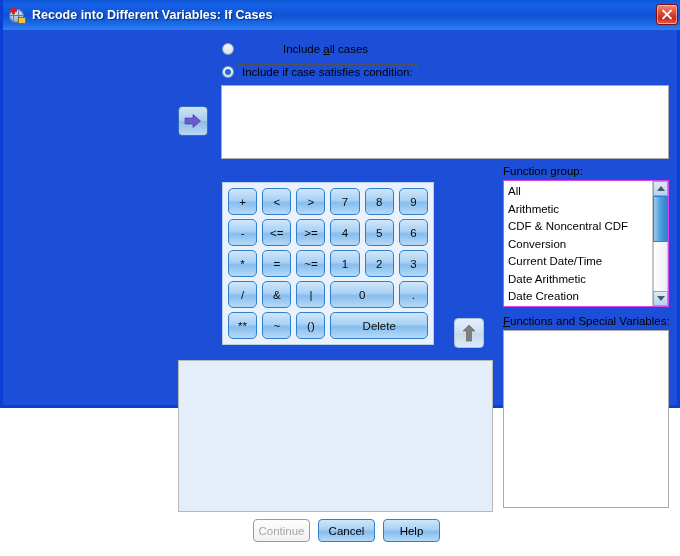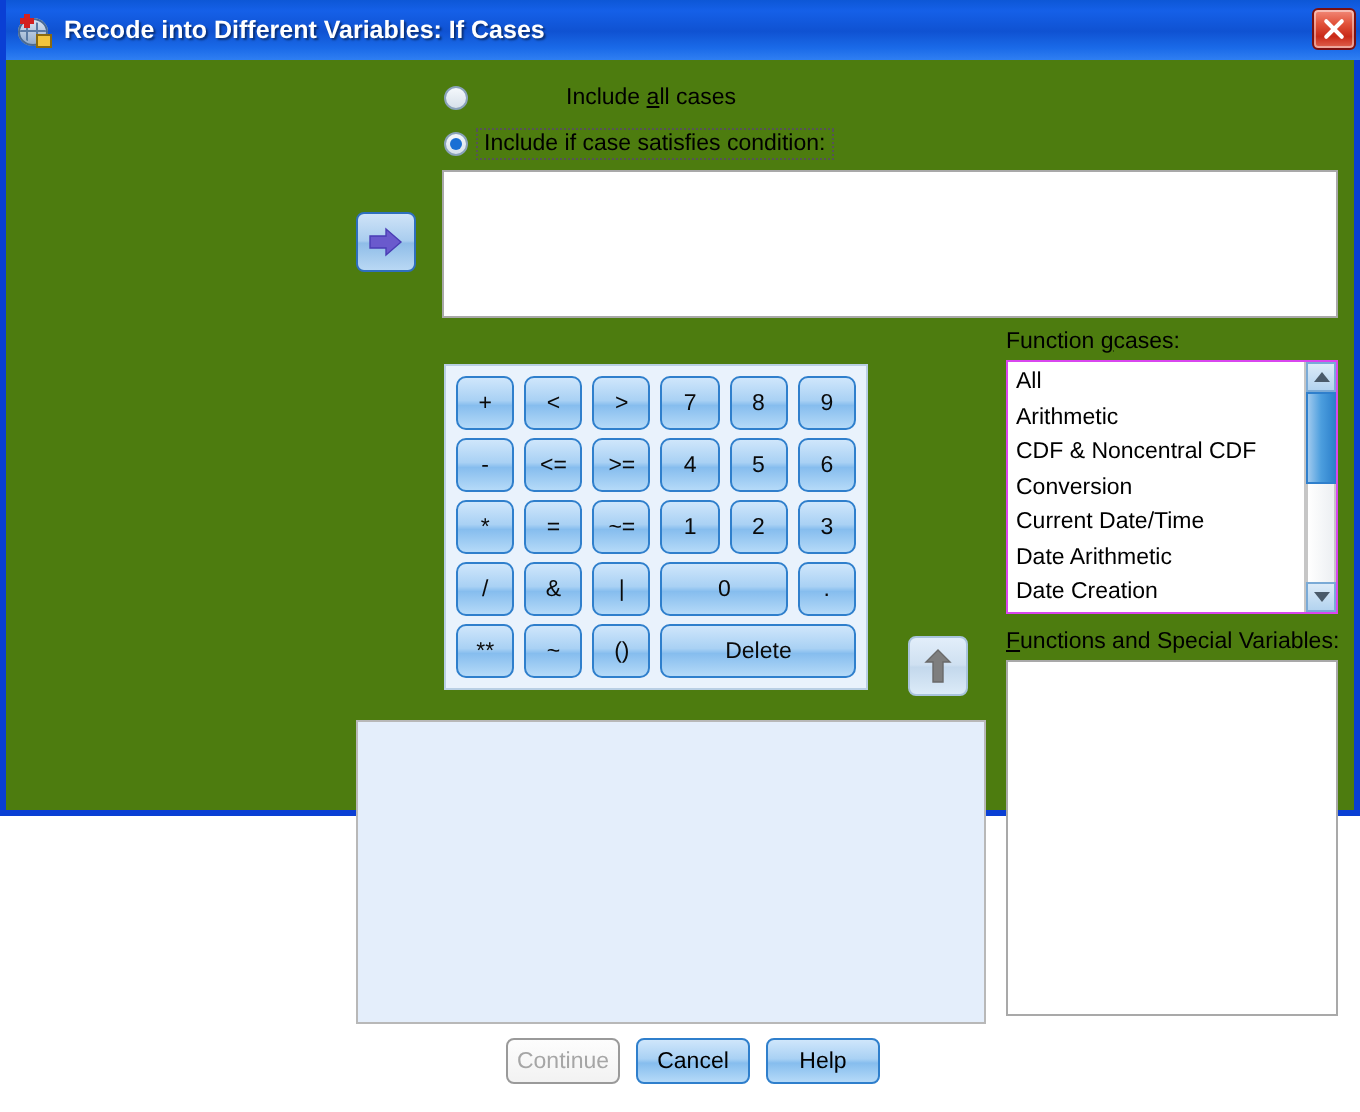--- a/index.html
+++ b/index.html
@@ -5,21 +5,21 @@
   html,body{margin:0;padding:0;}
   body{
     width:680px;height:556px;overflow:hidden;
     font-family:"Liberation Sans",sans-serif;
     font-size:12px;color:#000;
     background:#ffffff;
   }
   .dialog{
     position:absolute;left:0;top:0;width:680px;height:408px;
     box-sizing:border-box;
-    background:#4d7c0f;
+    background:#1d4ed8;
     border:3px solid #0a3fd4;
     border-top:none;
   }
   
   .titlebar{
     position:absolute;left:0;top:0;width:680px;height:30px;
     background:linear-gradient(to bottom,#0d57d6 0%,#1560e8 18%,#0f52d2 52%,#1a6ae8 80%,#2f7ff2 100%);
     display:flex;align-items:center;
   }
   .title-icon{
@@ -289,21 +289,21 @@
     <div class="key">.</div>
 
     <div class="key">**</div>
     <div class="key">~</div>
     <div class="key">()</div>
     <div class="key wide3">Delete</div>
   </div>
 
   <div class="lower-panel"></div>
 
-  <div class="fg-label"><span>Function </span><u>g</u><span>cases:</span></div>
+  <div class="fg-label"><span>Function </span><u>g</u><span>roup:</span></div>
   <div class="fg-box">
     <div class="fg-list">
       <div class="fg-item">All</div>
       <div class="fg-item">Arithmetic</div>
       <div class="fg-item">CDF &amp; Noncentral CDF</div>
       <div class="fg-item">Conversion</div>
       <div class="fg-item">Current Date/Time</div>
       <div class="fg-item">Date Arithmetic</div>
       <div class="fg-item">Date Creation</div>
     </div>

